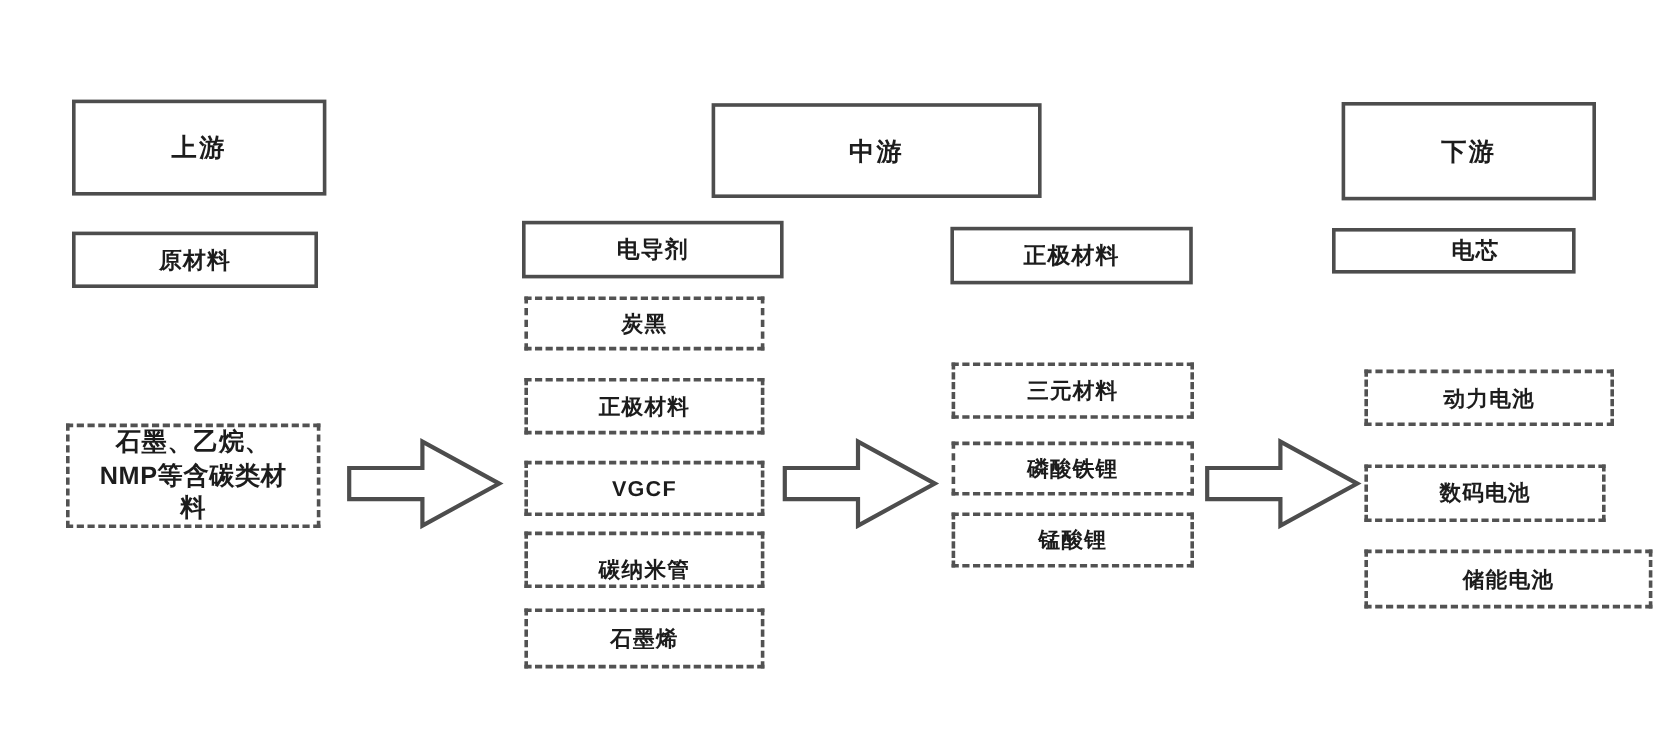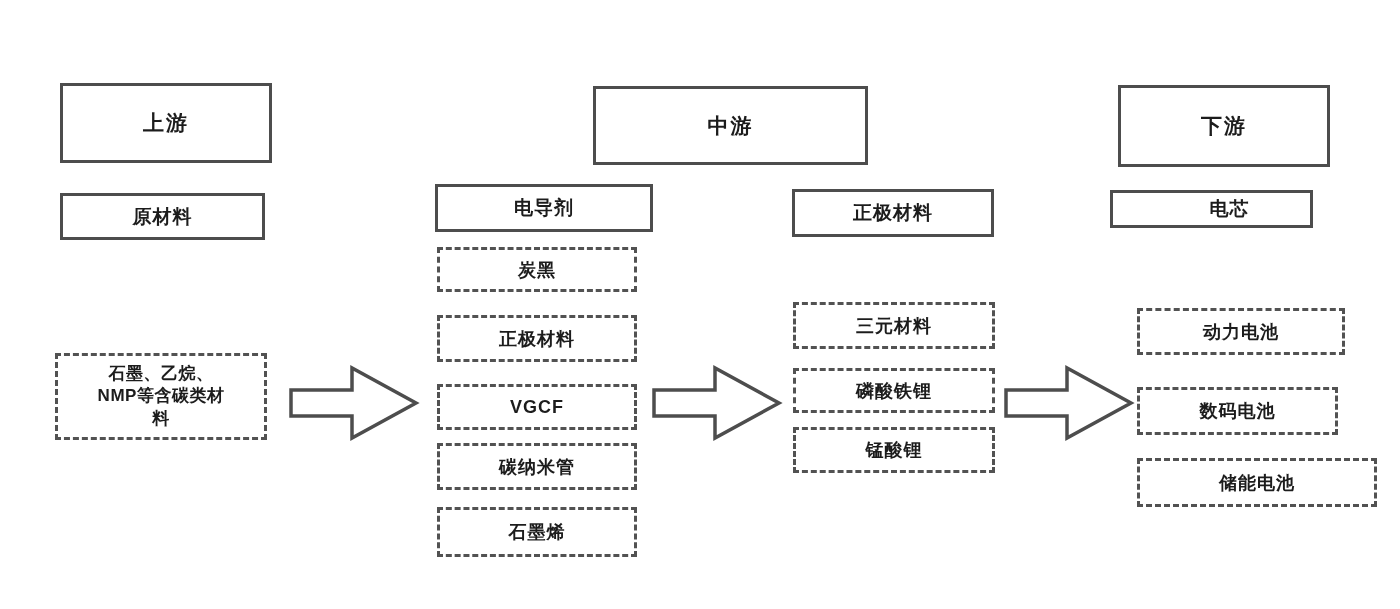--- a/index.html
+++ b/index.html
@@ -20,35 +20,35 @@
     text-align: center;
     font-weight: bold;
     background: #ffffff;
     box-sizing: border-box;
   }
   .solid  { border: 3px solid #4d4d4d; }
   .dashed { border: 3px dashed #525252; }
   .stage    { font-size: 21px; letter-spacing: 2px; }
   .category { font-size: 19px; letter-spacing: 1px; }
   .item     { font-size: 18px; letter-spacing: 1px; }
-  .multiline { flex-direction: column; font-size: 17px; line-height: 1.32; letter-spacing: 0.5px; }
+  .multiline { flex-direction: column; font-size: 21px; line-height: 1.32; letter-spacing: 0.5px; }
   .arrow { position: absolute; }
 
   
   .upstream-box        { left: 60px;  top: 83px;  width: 212px; height: 80px; }
   .raw-materials-box   { left: 60px;  top: 183px; width: 205px; height: 47px; margin-top: 10px; }
   .carbon-sources-box  { left: 55px;  top: 353px; width: 212px; height: 87px; }
 
   
   .midstream-box         { left: 593px; top: 86px;  width: 275px; height: 79px; }
   .conductive-agent-box  { left: 435px; top: 184px; width: 218px; height: 48px; }
   .ca-item-0 { left: 437px; top: 247px; width: 200px; height: 45px; }
   .ca-item-1 { left: 437px; top: 315px; width: 200px; height: 47px; }
   .ca-item-2 { left: 437px; top: 384px; width: 200px; height: 46px; }
-  .ca-item-3 { left: 437px; top: 443px; width: 200px; height: 47px; }
+  .ca-item-3 { left: 437px; top: 443px; width: 200px; height: 47px; align-items: flex-end; }
   .ca-item-4 { left: 437px; top: 507px; width: 200px; height: 50px; align-items: center; }
 
   
   .cathode-materials-box { left: 792px; top: 189px; width: 202px; height: 48px; }
   .cm-item-0 { left: 793px; top: 302px; width: 202px; height: 47px; }
   .cm-item-1 { left: 793px; top: 368px; width: 202px; height: 45px; }
   .cm-item-2 { left: 793px; top: 427px; width: 202px; height: 46px; }
   .cm-item-3 { left: 793px; top: 480px; width: 202px; height: 45px; }
 
   

